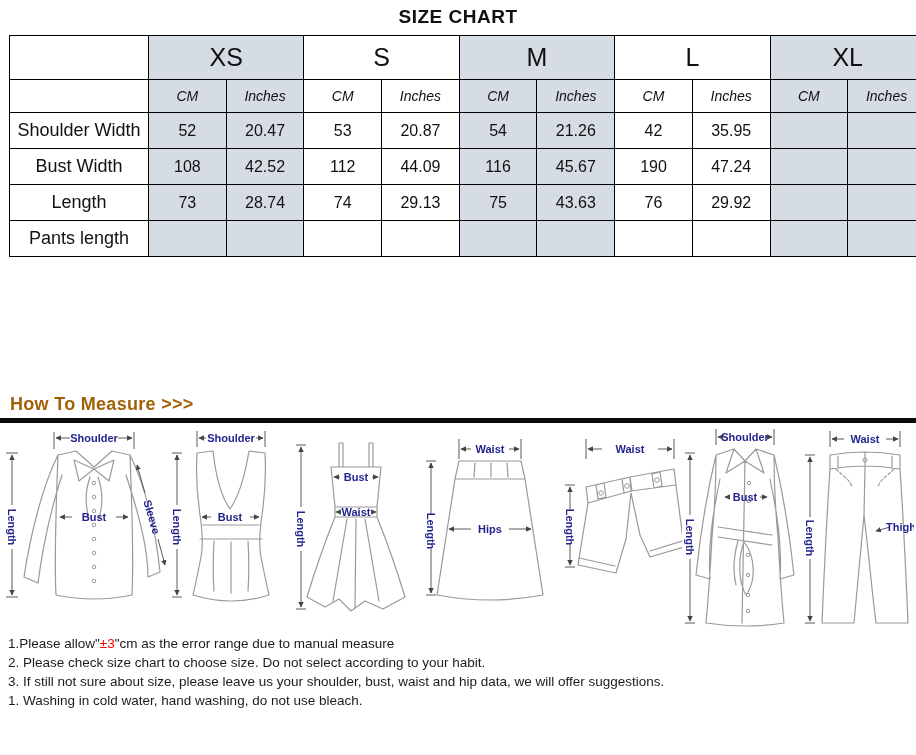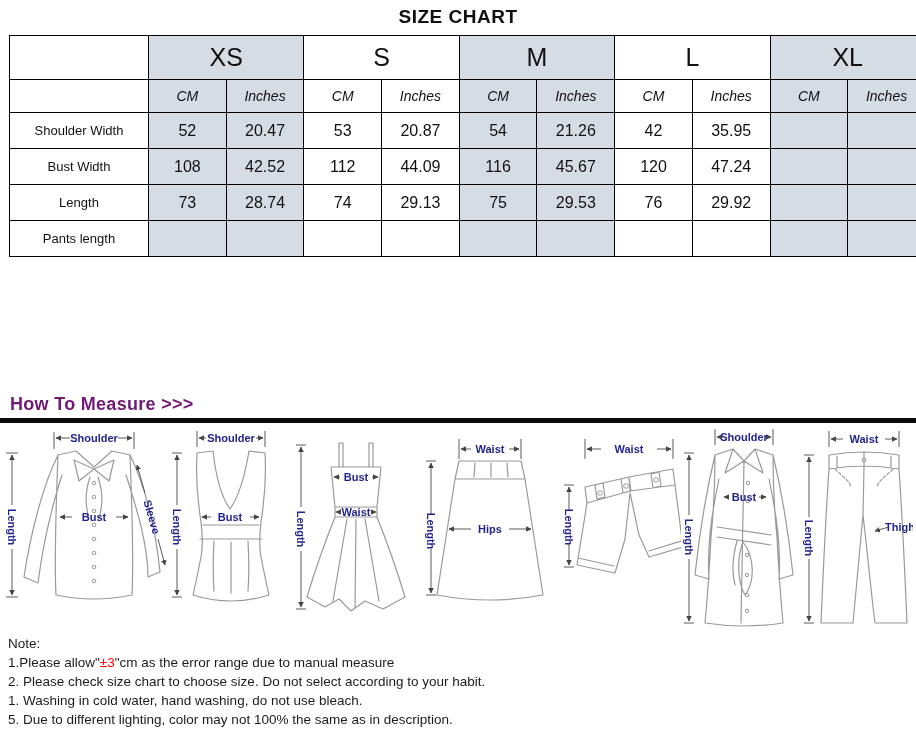--- a/index.html
+++ b/index.html
@@ -11,30 +11,30 @@
 
   table.size-table { position:absolute; top:35px; left:9px; width:916px;
                      border-collapse:collapse; table-layout:fixed; }
   table.size-table td, table.size-table th { border:1px solid #000; text-align:center;
                      vertical-align:middle; overflow:hidden; padding:0; font-weight:normal; color:#111; }
   tr.size-row   { height:44px; }
   tr.unit-row   { height:33px;font-style:italic; }
   tr.data-row   { height:36px; }
   .sz  { font-size:25px; font-weight:bold; color:#ff0000; }
   .un  { font-size:14px; font-weight:bold; }
-  .lbl { font-size:13px;margin-left:33px; }
+  .lbl { font-size:18px;margin-left:33px; }
   .val { font-size:16px; }
   .shade { background:#d6dce4; }
 
   .howto { position:absolute; top:394px; left:10px; font-size:18px; font-weight:bold;
-           color:#701a75; letter-spacing:.3px; }
+           color:#a16207; letter-spacing:.3px; }
   .rule  { position:absolute; top:418px; left:0; width:916px; height:5px; background:#0a0a0a; }
 
   .figures { position:absolute; top:427px; left:2px; width:912px; height:205px;
-             display:flex; justify-content:flex-start; align-items:flex-start;text-decoration:underline; }
+             display:flex; justify-content:space-between; align-items:flex-start;text-decoration:underline; }
   .fig { flex:0 0 auto; }
   .garment { fill:none; stroke:#9a9a9a; stroke-width:1.2; stroke-linejoin:round; stroke-linecap:round; }
   .mline { fill:none; stroke:#5a5a5a; stroke-width:1; }
   .fig text { fill:#24248f; font-family:"Liberation Sans", sans-serif; font-weight:bold; font-size:11px; }
 
   .notes { position:absolute; top:634px; left:8px; width:900px; font-size:13.5px;
            color:#1c1c1c; line-height:19px; }
   .notes .hl { color:#ff0000; }
 </style>
 </head>
@@ -103,33 +103,33 @@
         <td class="val shade"></td>
       </tr>
       <tr class="data-row">
         <td class="lbl">Bust Width</td>
         <td class="val shade">108</td>
         <td class="val shade">42.52</td>
         <td class="val">112</td>
         <td class="val">44.09</td>
         <td class="val shade">116</td>
         <td class="val shade">45.67</td>
-        <td class="val">120</td>
+        <td class="val">190</td>
         <td class="val">47.24</td>
         <td class="val shade"></td>
         <td class="val shade"></td>
       </tr>
       <tr class="data-row">
         <td class="lbl">Length</td>
         <td class="val shade">73</td>
         <td class="val shade">28.74</td>
         <td class="val">74</td>
         <td class="val">29.13</td>
         <td class="val shade">75</td>
-        <td class="val shade">29.53</td>
+        <td class="val shade">43.63</td>
         <td class="val">76</td>
         <td class="val">29.92</td>
         <td class="val shade"></td>
         <td class="val shade"></td>
       </tr>
       <tr class="data-row">
         <td class="lbl">Pants length</td>
         <td class="val shade"></td>
         <td class="val shade"></td>
         <td class="val"></td>
@@ -304,20 +304,19 @@
       <text x="99" y="104" text-anchor="middle">Thigh</text>
       <path class="mline" d="M3,28 L13,28 M3,196 L13,196"></path>
       <line class="mline" x1="8" y1="90" x2="8" y2="30" marker-end="url(#ah)"></line>
       <line class="mline" x1="8" y1="132" x2="8" y2="194" marker-end="url(#ah)"></line>
       <text x="8" y="111" dy="4" text-anchor="middle" transform="rotate(90 8 111)">Length</text>
     </svg>
 
   </div>
 
   <div class="notes">
-    <div>Note:</div>
     <div><span>1.Please allow"</span><span class="hl">±3</span><span>"cm as the error range due to manual measure</span></div>
     <div>2. Please check size chart to choose size. Do not select according to your habit.</div>
+    <div>3. If still not sure about size, please leave us your shoulder, bust, waist and hip data, we will offer suggestions.</div>
     <div>1. Washing in cold water, hand washing, do not use bleach.</div>
-    <div>5. Due to different lighting, color may not 100% the same as in description.</div>
   </div>
 
 </div>
 
 </body></html>

